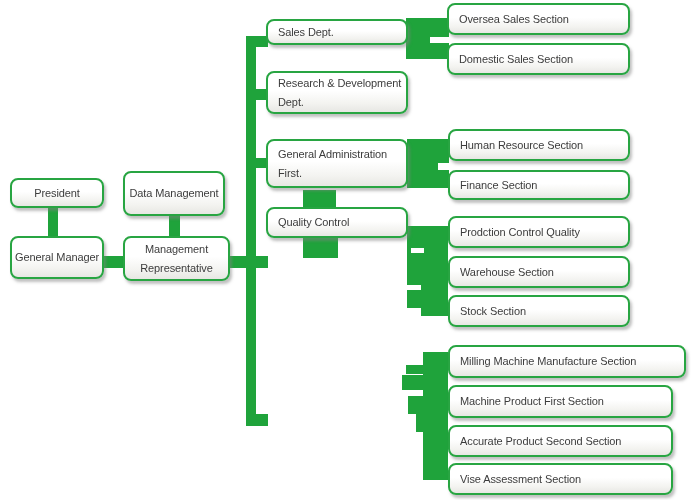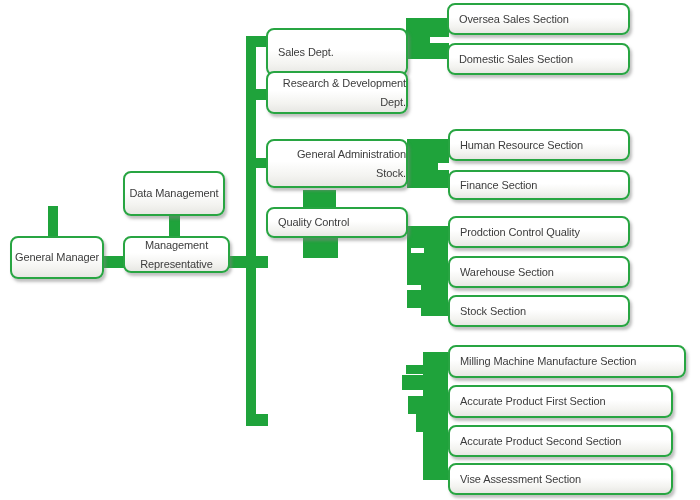--- a/index.html
+++ b/index.html
@@ -13,21 +13,21 @@
     position:absolute;box-sizing:border-box;
     border:2px solid var(--border,#28a542);border-radius:8px;
     background:linear-gradient(180deg,#ffffff 45%,#f3f3f0 78%,#e7e7e3 100%);
     box-shadow:2px 3px 3px rgba(130,130,130,0.5);
     display:flex;align-items:center;
     font-size:11px;line-height:19px;letter-spacing:-0.1px;
     z-index:2;
   }
   .c{justify-content:center;text-align:center;padding:0 2px;}
   .l{padding:0 2px 0 10px;white-space:nowrap;}
-  .lw{padding:0 0 0 10px;white-space:normal;text-align:right;}
+  .lw{padding:0 0 0 10px;white-space:normal;}
 </style>
 </head>
 <body>
 
 <div id="canvas">
 
   <div class="conn" style="left:48px;top:206px;width:10px;height:32px"></div>
   <div class="conn" style="left:169px;top:214px;width:11px;height:24px"></div>
   <div class="conn" style="left:103px;top:256px;width:21px;height:12px"></div>
   <div class="conn" style="left:229px;top:256px;width:39px;height:12px"></div>
@@ -46,34 +46,35 @@
   <div class="conn" style="left:406px;top:365px;width:17px;height:9px"></div>
   <div class="conn" style="left:402px;top:375px;width:21px;height:15px"></div>
   <div class="conn" style="left:408px;top:396px;width:40px;height:18px"></div>
   <div class="conn" style="left:416px;top:410px;width:32px;height:22px"></div>
   <div class="conn" style="left:423px;top:352px;width:25px;height:128px"></div>
 
   <div class="notch" style="left:430px;top:37px;width:19px;height:6px"></div>
   <div class="notch" style="left:438px;top:163px;width:12px;height:7px"></div>
   <div class="notch" style="left:411px;top:248px;width:13px;height:5px"></div>
 
+  <div class="box c" style="left:10px;top:178px;width:94px;height:30px">President</div>
   <div class="box c" style="left:10px;top:236px;width:94px;height:43px">General Manager</div>
   <div class="box c" style="left:123px;top:171px;width:102px;height:45px">Data Management</div>
-  <div class="box c" style="left:123px;top:236px;width:107px;height:37px">Management Representative</div>
+  <div class="box c" style="left:123px;top:236px;width:107px;height:45px">Management Representative</div>
 
-  <div class="box l" style="left:266px;top:28px;width:142px;height:48px">Sales Dept.</div>
+  <div class="box l" style="left:266px;top:19px;width:142px;height:26px">Sales Dept.</div>
   <div class="box lw" style="left:266px;top:71px;width:142px;height:43px">Research &amp; Development Dept.</div>
-  <div class="box lw" style="left:266px;top:139px;width:142px;height:49px">General Administration Stock.</div>
+  <div class="box lw" style="left:266px;top:139px;width:142px;height:49px">General Administration First.</div>
   <div class="box l" style="left:266px;top:207px;width:142px;height:31px">Quality Control</div>
 
   <div class="box l" style="left:447px;top:3px;width:183px;height:32px">Oversea Sales Section</div>
   <div class="box l" style="left:447px;top:43px;width:183px;height:32px">Domestic Sales Section</div>
   <div class="box l" style="left:448px;top:129px;width:182px;height:32px">Human Resource Section</div>
   <div class="box l" style="left:448px;top:170px;width:182px;height:30px">Finance Section</div>
   <div class="box l" style="left:448px;top:216px;width:182px;height:32px">Prodction Control Quality</div>
   <div class="box l" style="left:448px;top:256px;width:182px;height:32px">Warehouse Section</div>
   <div class="box l" style="left:448px;top:295px;width:182px;height:32px">Stock Section</div>
   <div class="box l" style="left:448px;top:345px;width:238px;height:33px">Milling Machine Manufacture Section</div>
-  <div class="box l" style="left:448px;top:385px;width:225px;height:33px">Accurate Product First Section</div>
+  <div class="box l" style="left:448px;top:385px;width:225px;height:33px">Machine Product First Section</div>
   <div class="box l" style="left:448px;top:425px;width:225px;height:32px">Accurate Product Second Section</div>
   <div class="box l" style="left:448px;top:463px;width:225px;height:32px">Vise Assessment Section</div>
 
 </div>
 
 </body></html>

